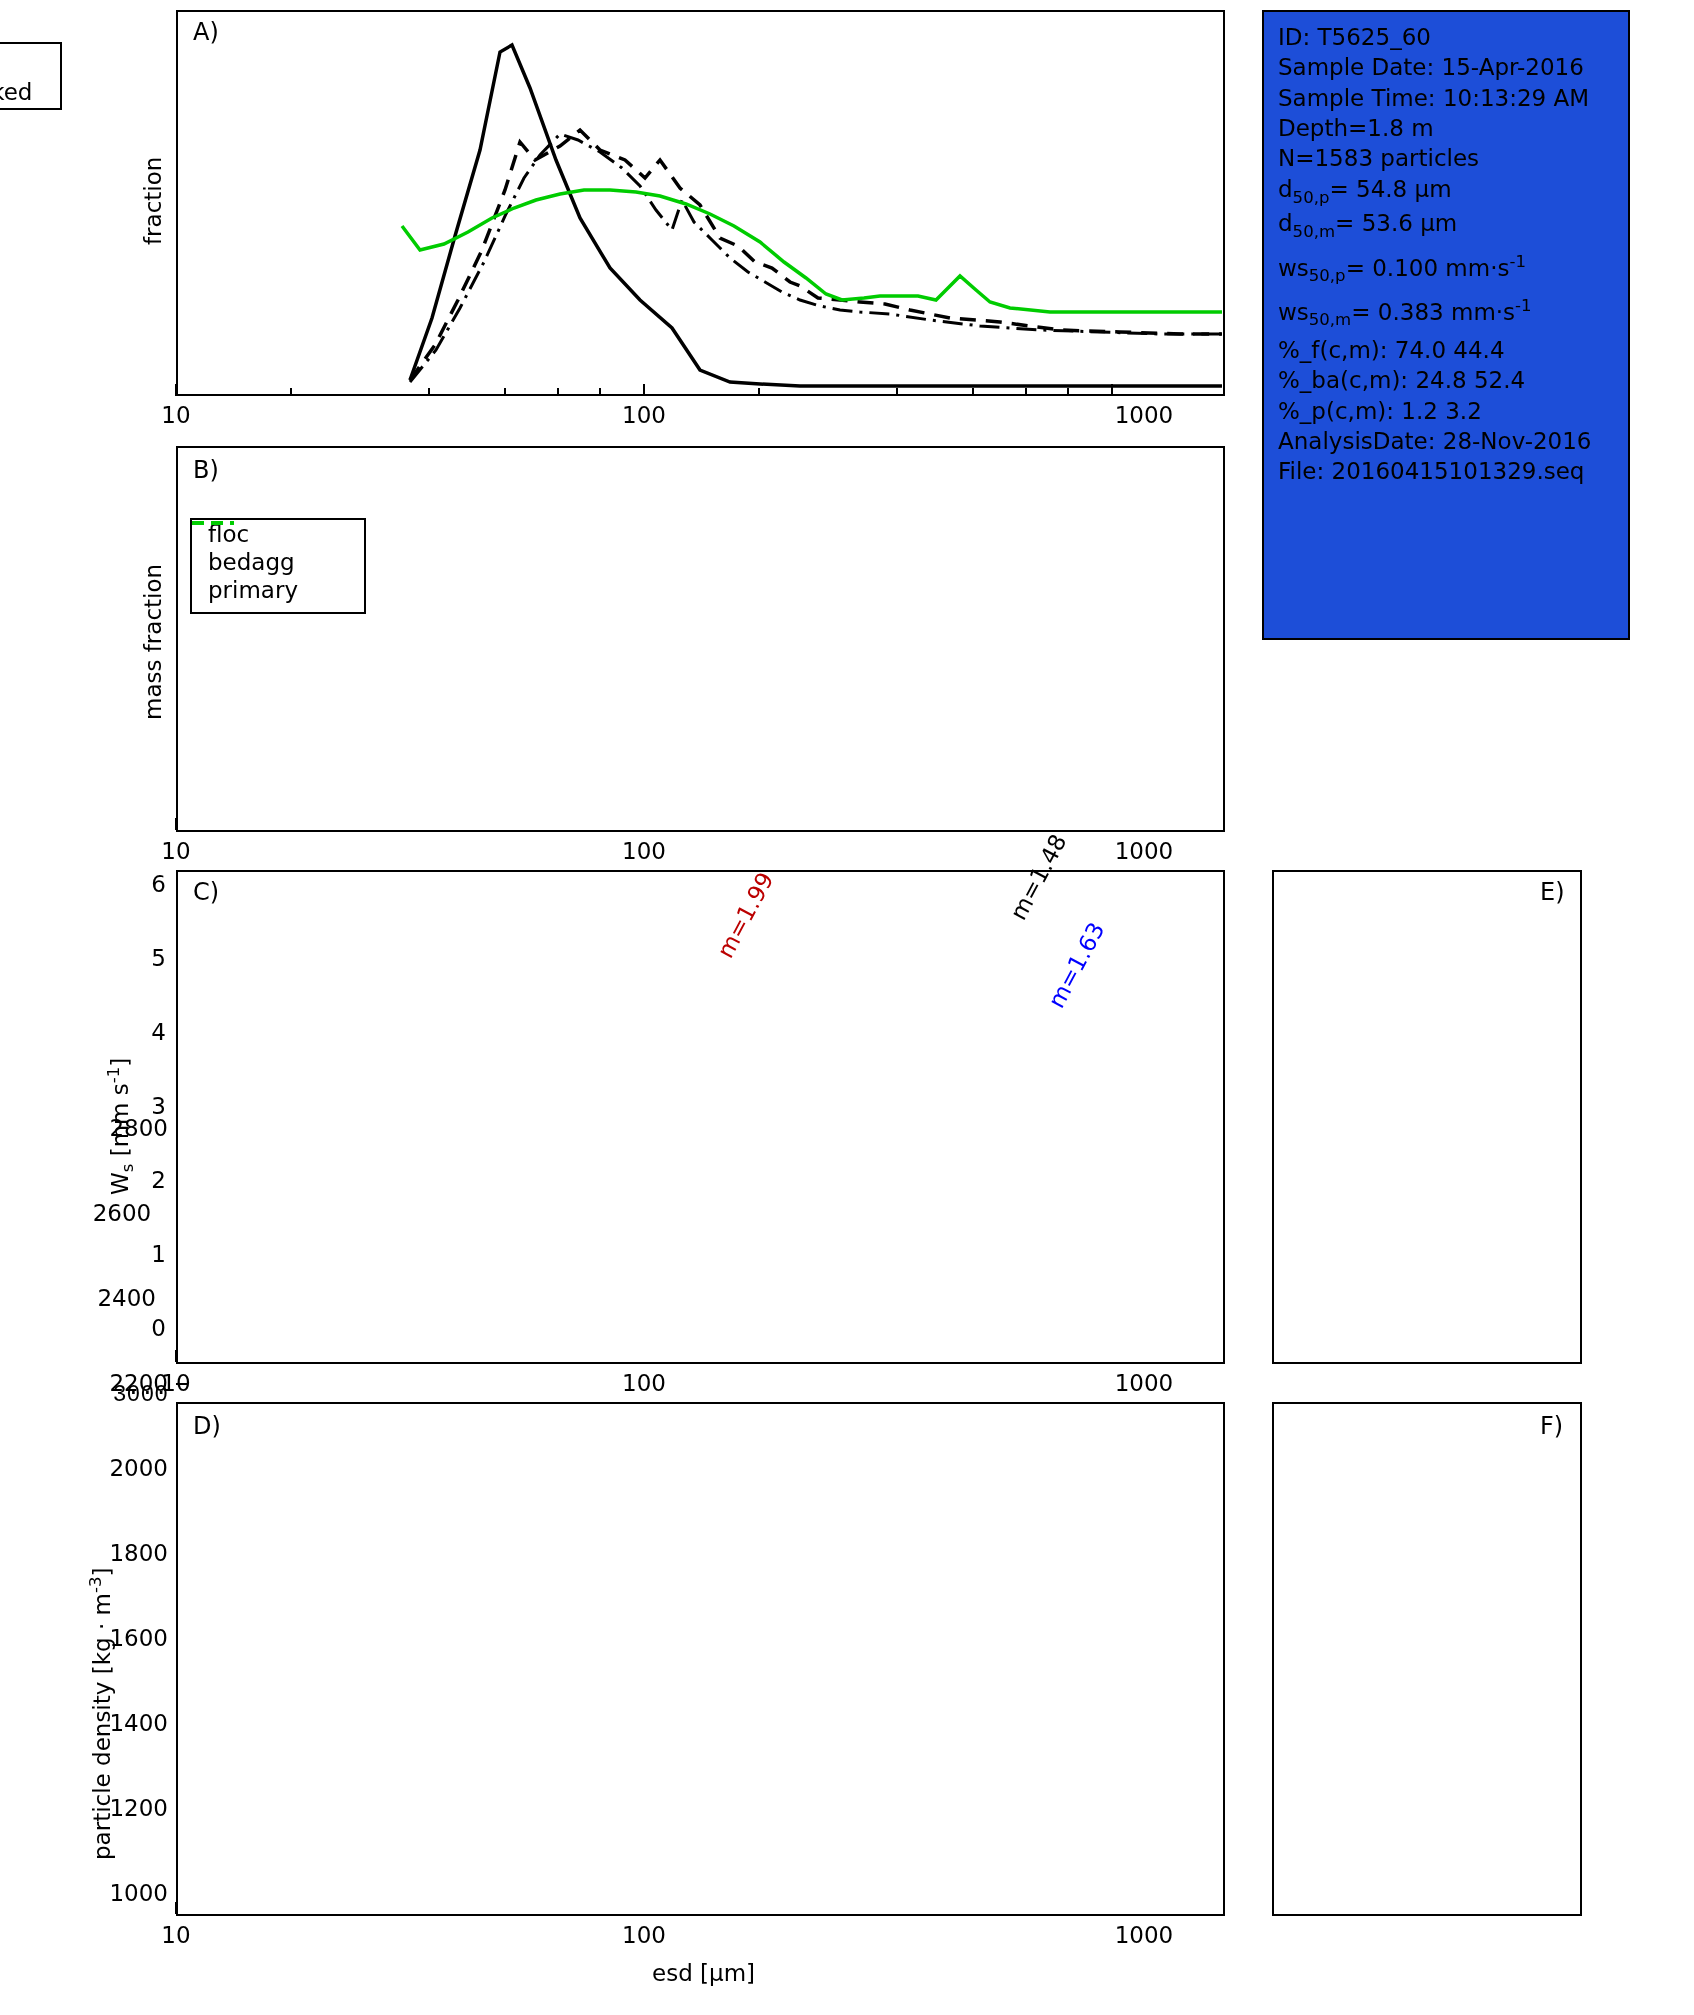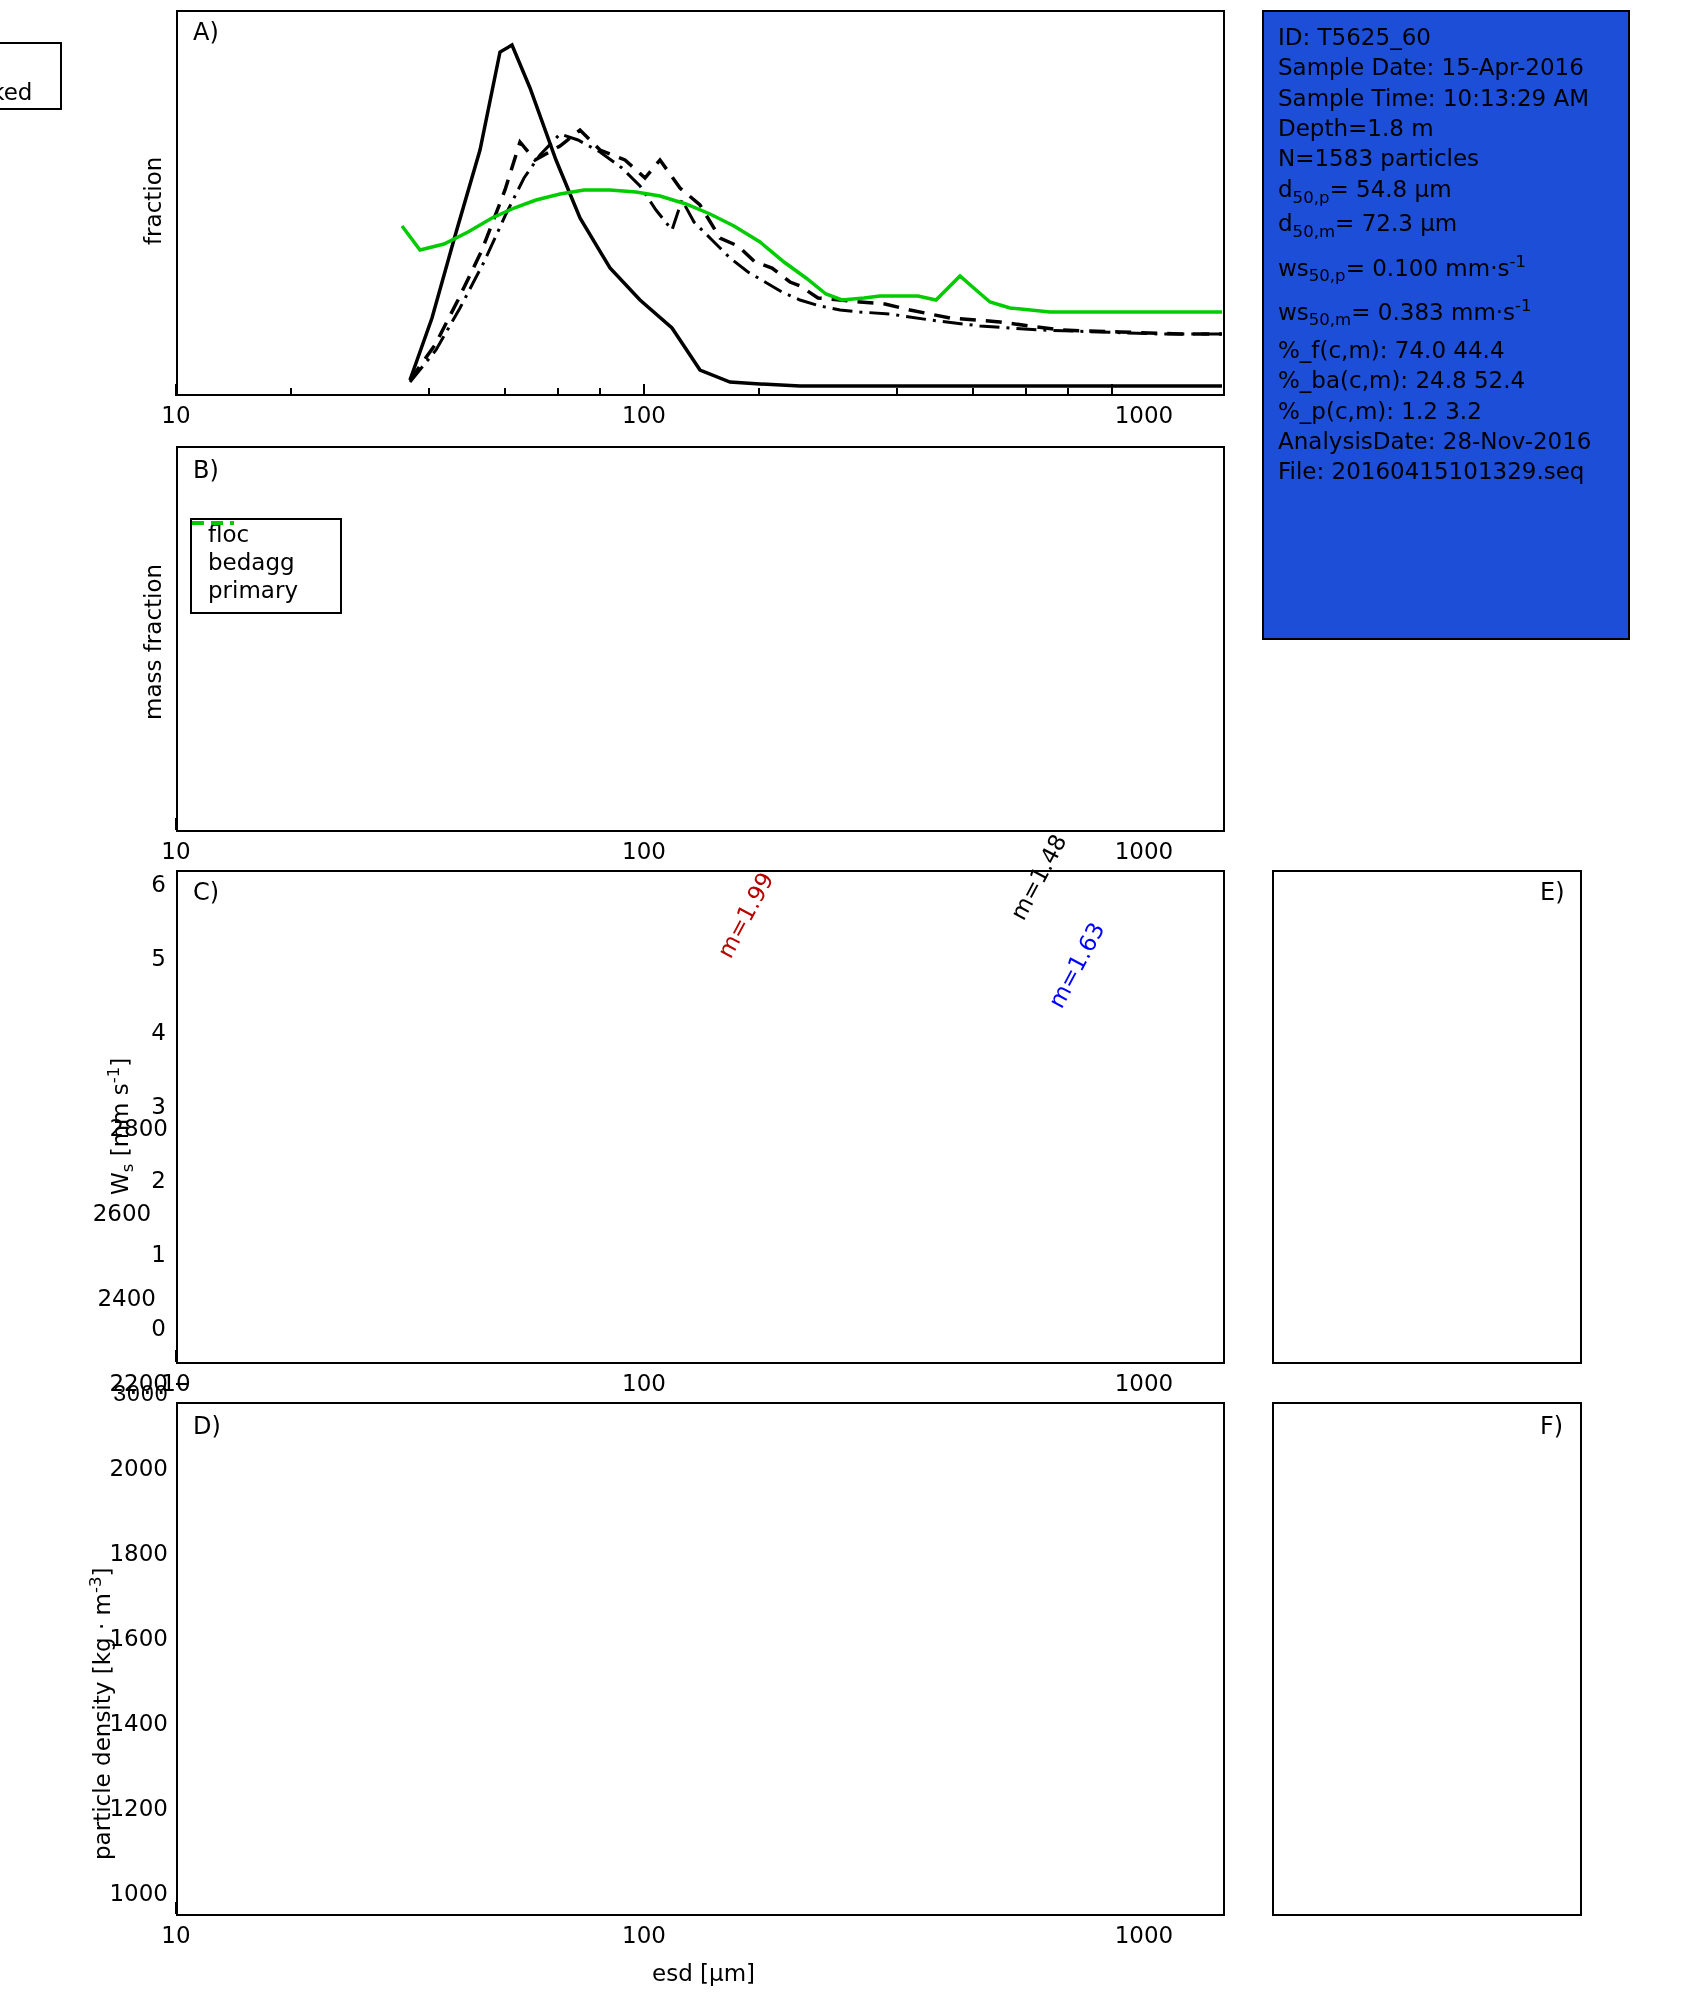--- a/index.html
+++ b/index.html
@@ -31,21 +31,21 @@
 <div class="infobox" style="left:1262px;top:10px;width:368px;height:630px;">
   <div>ID: T5625_60</div>
   <div>Sample Date: 15-Apr-2016</div>
   <div>Sample Time: 10:13:29 AM</div>
   <div>Depth=1.8 m</div>
   <div>N=1583 particles</div>
   <div>
     <span>d</span><sub>50,p</sub><span>=  54.8 µm</span>
   </div>
   <div>
-    <span>d</span><sub>50,m</sub><span>=  72.3 µm</span>
+    <span>d</span><sub>50,m</sub><span>=  53.6 µm</span>
   </div>
   <div style="height:8px"></div>
   <div>
     <span>ws</span><sub>50,p</sub><span>= 0.100 mm·s</span><sup>-1</sup>
   </div>
   <div style="height:8px"></div>
   <div>
     <span>ws</span><sub>50,m</sub><span>= 0.383 mm·s</span><sup>-1</sup>
   </div>
   <div style="height:4px"></div>
@@ -726,21 +726,21 @@
   </g>
 </svg>
 
 <div class="axis-box" style="left:176px;top:446px;width:1049px;height:386px;"></div>
 <div class="panel-label" style="left:193px;top:456px;">B)</div>
 <div class="ylabel-rot" style="left:140px;top:720px;">mass fraction</div>
 <div class="ticklab" style="left:152px;top:838px;width:48px;">10</div>
 <div class="ticklab" style="left:614px;top:838px;width:60px;">100</div>
 <div class="ticklab" style="left:1104px;top:838px;width:80px;">1000</div>
 
-<div class="legendbox" style="left:190px;top:518px;width:152px;height:96px;">
+<div class="legendbox" style="left:190px;top:518px;width:176px;height:96px;">
   <div class="legrow">
     <svg width="42" height="6">
         <line x1="0" y1="3" x2="42" y2="3" stroke="#0000ff" stroke-width="4" stroke-dasharray="12,7"></line>
       </svg>
     <span class="legtxt">floc</span>
   </div>
   <div class="legrow">
     <svg width="42" height="6">
         <line x1="0" y1="3" x2="42" y2="3" stroke="#ff0000" stroke-width="4" stroke-dasharray="12,7"></line>
       </svg>

